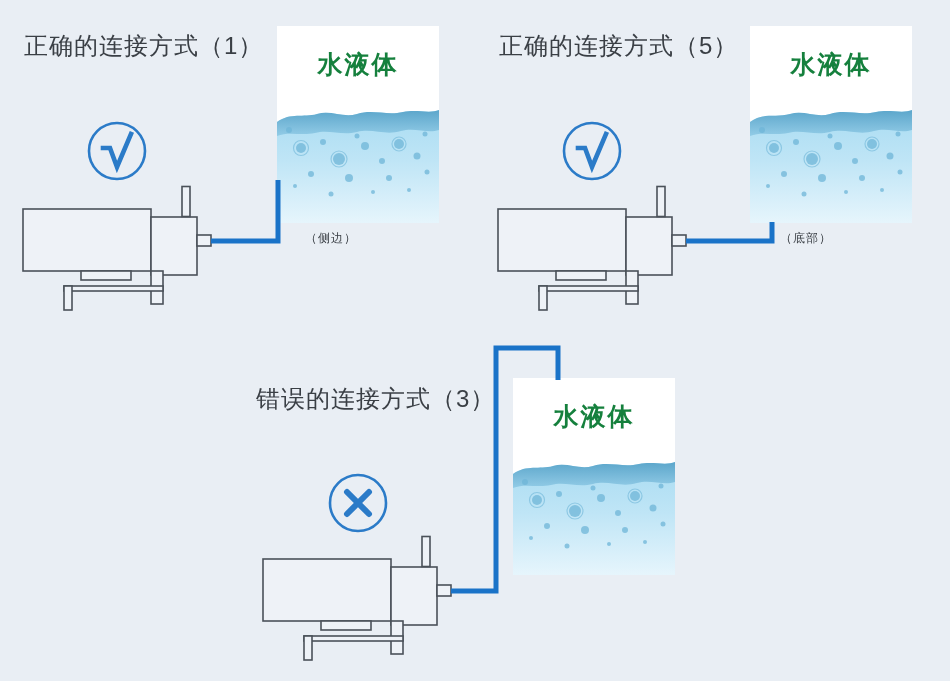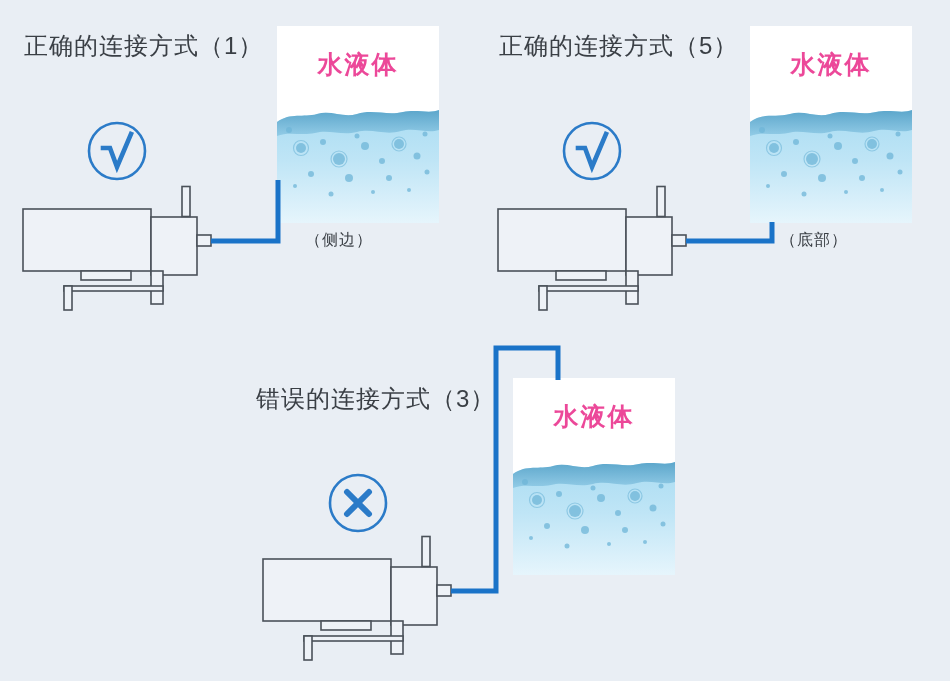--- a/index.html
+++ b/index.html
@@ -17,21 +17,21 @@
     position:absolute;
     font-size:24px;
     color:#3a3f45;
     letter-spacing:1px;
     white-space:nowrap;
   }
 
   
   .caption{
     position:absolute;
-    font-size:16px;
+    font-size:12px;
     color:#3a3f45;
     letter-spacing:1px;
     white-space:nowrap;
   }
 
   
   .mark{position:absolute;width:62px;height:62px;}
   .mark svg{display:block;}
 
   
@@ -39,21 +39,21 @@
     position:absolute;
     overflow:hidden;
     background:#ffffff;
   }
   .tank .waterlabel{
     position:absolute;
     left:0;right:0;
     text-align:center;
     font-size:25px;
     font-weight:bold;
-    color:#ec4899;
+    color:#15803d;
     letter-spacing:2px;
     z-index:5;
     text-shadow:0 0 1px rgba(255,255,255,.7);
   }
   .tank .body{position:absolute;left:0;top:0;width:100%;height:100%;}
 
   
   .machine{position:absolute;}
 
   

